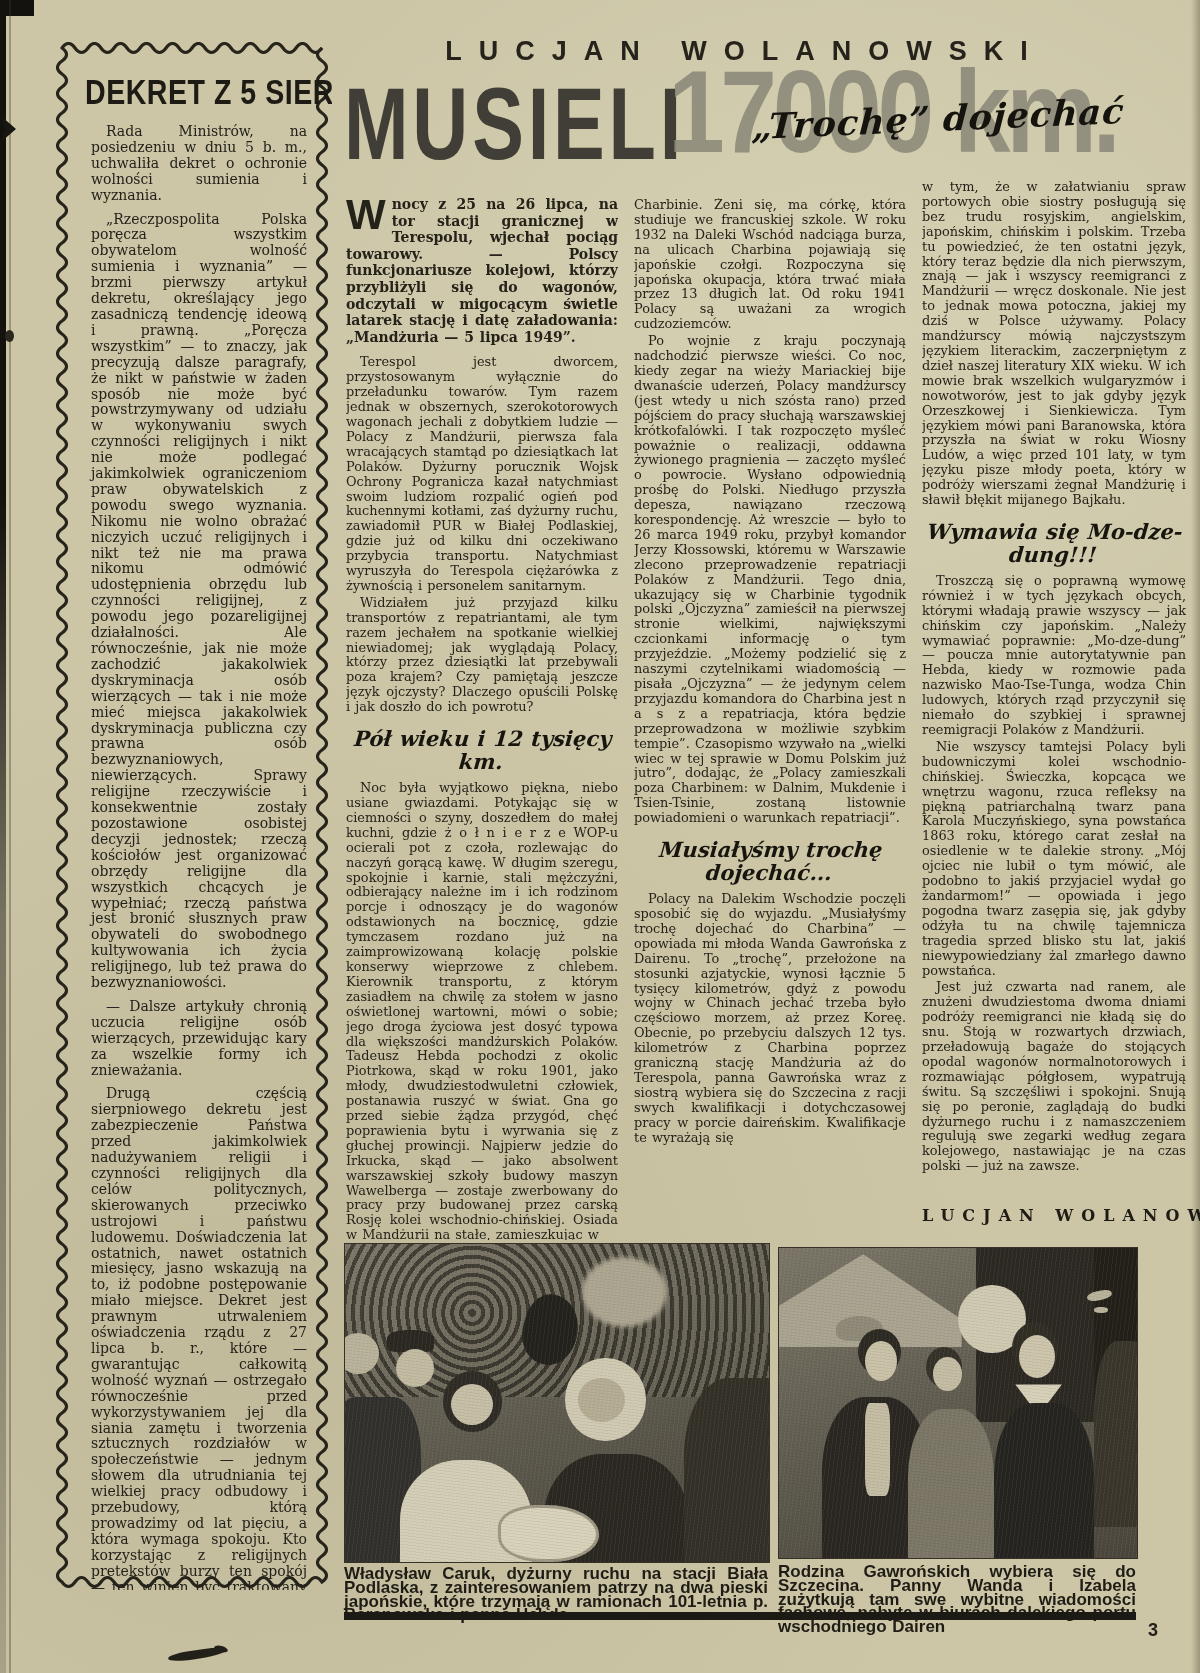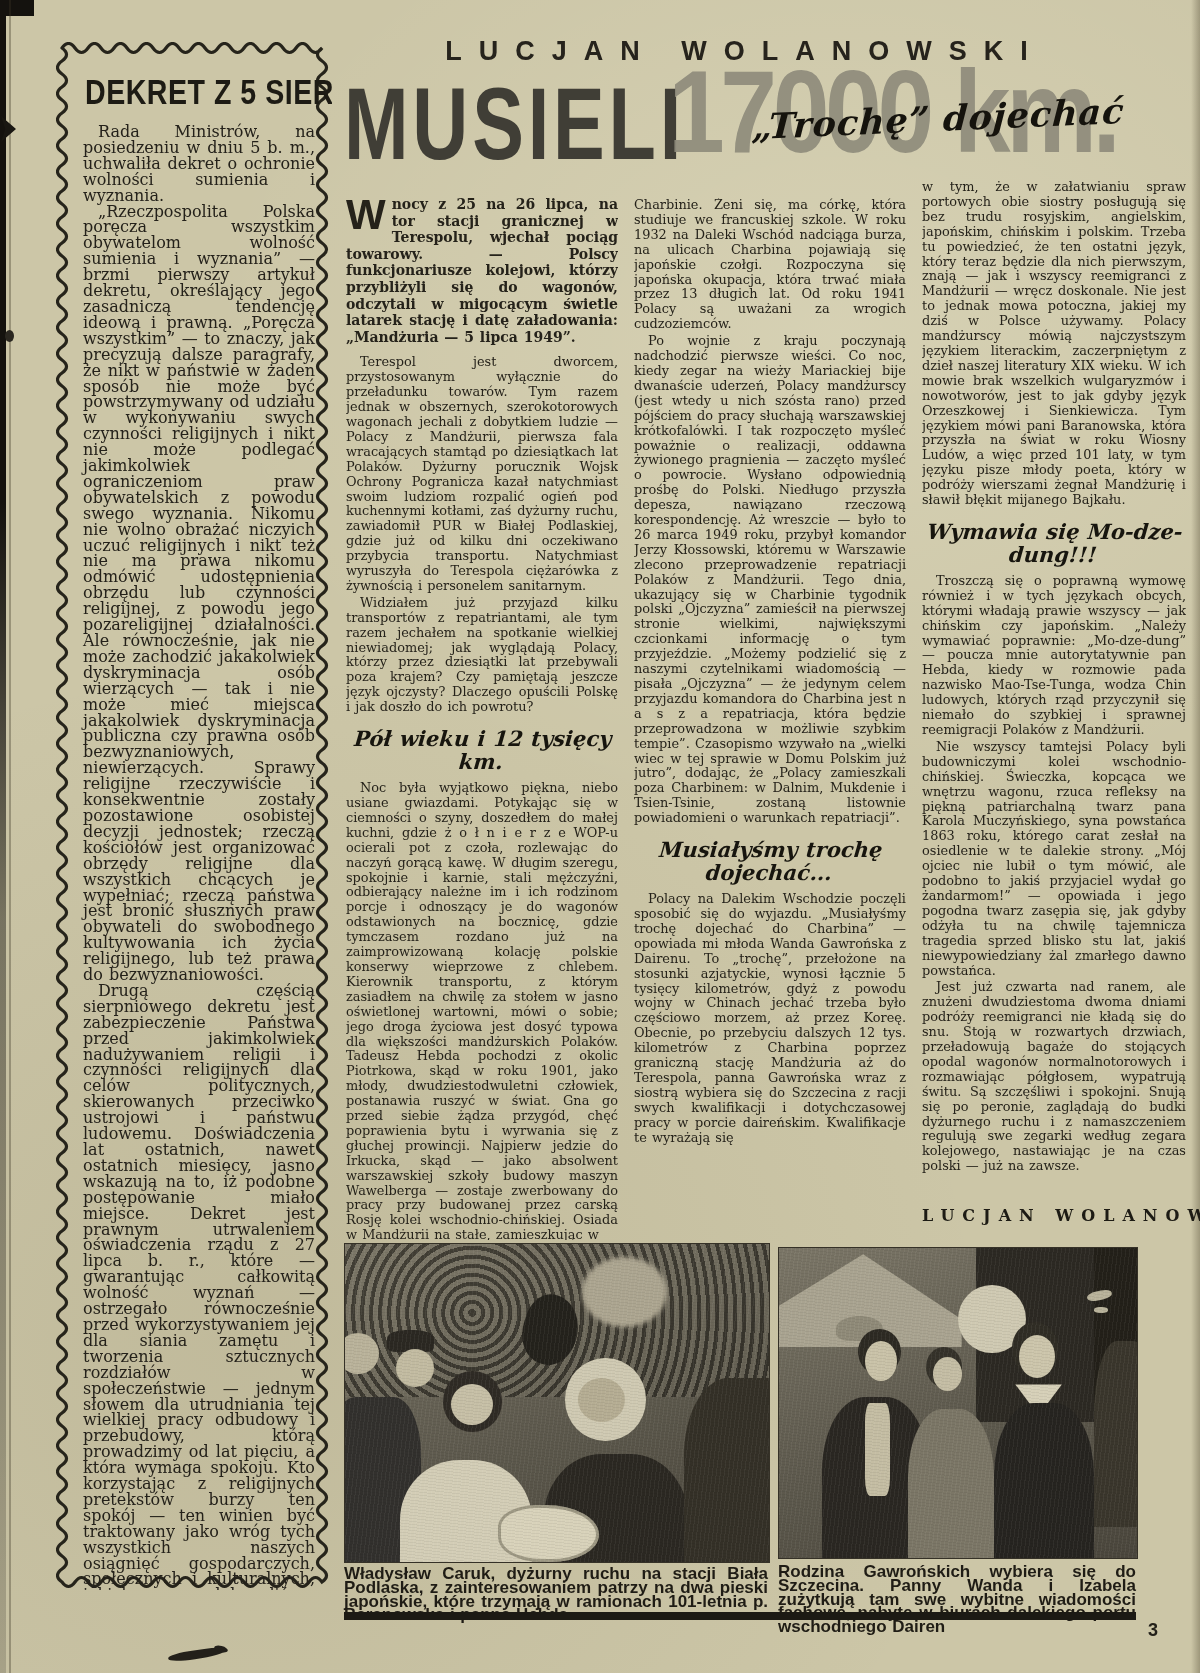--- a/index.html
+++ b/index.html
@@ -22,21 +22,21 @@
   .right-shade{position:absolute;right:0;top:0;width:9px;height:100%;background:linear-gradient(270deg,rgba(70,62,40,.35),transparent);}
   .bottom-smudge{position:absolute;left:168px;top:1650px;width:58px;height:9px;background:#23201a;border-radius:50% 40% 60% 50%;transform:rotate(-8deg);}
   .bottom-smudge2{position:absolute;left:214px;top:1646px;width:14px;height:6px;background:#23201a;border-radius:50%;transform:rotate(14deg);}
 
   
   .decree-box{position:absolute;left:64px;top:50px;width:268px;height:1540px;}
   .decree-border{position:absolute;left:-8px;top:-8px;pointer-events:none;}
   .decree-inner{position:absolute;inset:0;padding:20px 17px 14px 19px;overflow:hidden;}
   .decree-title{font-family:"Liberation Sans",sans-serif;font-weight:900;font-size:28px;line-height:30px;
     letter-spacing:.5px;transform:scale(1.02,1.25);transform-origin:left top;white-space:nowrap;margin:4px 0 20px 2px;color:#1d1b14;}
-  .decree-inner p{margin:0;font-size:16px;line-height:15.9px;text-align:justify;text-indent:15px;
+  .decree-inner p{margin:8px;font-size:14px;line-height:15.9px;text-align:justify;text-indent:15px;
     word-spacing:1px;color:#24211a;}
 
   
   .author-line{position:absolute;left:350px;top:36px;width:790px;text-align:center;
     font-family:"Liberation Sans",sans-serif;font-weight:800;font-size:27px;letter-spacing:17px;
     transform:scaleY(1.05);color:#26231c;white-space:nowrap;}
   .title-main{position:absolute;left:344px;top:74px;font-family:"Liberation Sans",sans-serif;
     font-weight:700;font-size:102px;line-height:100px;letter-spacing:5px;color:#403e36;
     transform:scaleX(.76);transform-origin:left top;z-index:1;white-space:nowrap;}
   .title-number{position:absolute;left:668px;top:56px;font-family:"Liberation Sans",sans-serif;
@@ -130,20 +130,21 @@
   <div class="bottom-smudge2"></div>
 
   <div class="decree-box">
     <svg class="decree-border" width="284" height="1556" viewBox="0 0 284 1556">
       <path id="wavepath" fill="none" stroke="#26241b" stroke-width="3.2" stroke-linecap="round" d="M6 6 q 6.5 -9 13 0 q 6.5 9 13 0 q 6.5 -9 13 0 q 6.5 9 13 0 q 6.5 -9 13 0 q 6.5 9 13 0 q 6.5 -9 13 0 q 6.5 9 13 0 q 6.5 -9 13 0 q 6.5 9 13 0 q 6.5 -9 13 0 q 6.5 9 13 0 q 6.5 -9 13 0 q 6.5 9 13 0 q 6.5 -9 13 0 q 6.5 9 13 0 q 6.5 -9 13 0 q 6.5 9 13 0 q 6.5 -9 13 0 q 6.5 9 13 0 q -9 6.5 0 13 q 9 6.5 0 13 q -9 6.5 0 13 q 9 6.5 0 13 q -9 6.5 0 13 q 9 6.5 0 13 q -9 6.5 0 13 q 9 6.5 0 13 q -9 6.5 0 13 q 9 6.5 0 13 q -9 6.5 0 13 q 9 6.5 0 13 q -9 6.5 0 13 q 9 6.5 0 13 q -9 6.5 0 13 q 9 6.5 0 13 q -9 6.5 0 13 q 9 6.5 0 13 q -9 6.5 0 13 q 9 6.5 0 13 q -9 6.5 0 13 q 9 6.5 0 13 q -9 6.5 0 13 q 9 6.5 0 13 q -9 6.5 0 13 q 9 6.5 0 13 q -9 6.5 0 13 q 9 6.5 0 13 q -9 6.5 0 13 q 9 6.5 0 13 q -9 6.5 0 13 q 9 6.5 0 13 q -9 6.5 0 13 q 9 6.5 0 13 q -9 6.5 0 13 q 9 6.5 0 13 q -9 6.5 0 13 q 9 6.5 0 13 q -9 6.5 0 13 q 9 6.5 0 13 q -9 6.5 0 13 q 9 6.5 0 13 q -9 6.5 0 13 q 9 6.5 0 13 q -9 6.5 0 13 q 9 6.5 0 13 q -9 6.5 0 13 q 9 6.5 0 13 q -9 6.5 0 13 q 9 6.5 0 13 q -9 6.5 0 13 q 9 6.5 0 13 q -9 6.5 0 13 q 9 6.5 0 13 q -9 6.5 0 13 q 9 6.5 0 13 q -9 6.5 0 13 q 9 6.5 0 13 q -9 6.5 0 13 q 9 6.5 0 13 q -9 6.5 0 13 q 9 6.5 0 13 q -9 6.5 0 13 q 9 6.5 0 13 q -9 6.5 0 13 q 9 6.5 0 13 q -9 6.5 0 13 q 9 6.5 0 13 q -9 6.5 0 13 q 9 6.5 0 13 q -9 6.5 0 13 q 9 6.5 0 13 q -9 6.5 0 13 q 9 6.5 0 13 q -9 6.5 0 13 q 9 6.5 0 13 q -9 6.5 0 13 q 9 6.5 0 13 q -9 6.5 0 13 q 9 6.5 0 13 q -9 6.5 0 13 q 9 6.5 0 13 q -9 6.5 0 13 q 9 6.5 0 13 q -9 6.5 0 13 q 9 6.5 0 13 q -9 6.5 0 13 q 9 6.5 0 13 q -9 6.5 0 13 q 9 6.5 0 13 q -9 6.5 0 13 q 9 6.5 0 13 q -9 6.5 0 13 q 9 6.5 0 13 q -9 6.5 0 13 q 9 6.5 0 13 q -9 6.5 0 13 q 9 6.5 0 13 q -9 6.5 0 13 q 9 6.5 0 13 q -9 6.5 0 13 q 9 6.5 0 13 q -9 6.5 0 13 q 9 6.5 0 13 q -9 6.5 0 13 q 9 6.5 0 13 q -9 6.5 0 13 q 9 6.5 0 13 q -9 6.5 0 13 q 9 6.5 0 13 q -9 6.5 0 13 q 9 6.5 0 13 q -9 6.5 0 13 q 9 6.5 0 13 q -9 6.5 0 13 q 9 6.5 0 13 q -9 6.5 0 13 q 9 6.5 0 13 q -6.5 -9 -13 0 q -6.5 9 -13 0 q -6.5 -9 -13 0 q -6.5 9 -13 0 q -6.5 -9 -13 0 q -6.5 9 -13 0 q -6.5 -9 -13 0 q -6.5 9 -13 0 q -6.5 -9 -13 0 q -6.5 9 -13 0 q -6.5 -9 -13 0 q -6.5 9 -13 0 q -6.5 -9 -13 0 q -6.5 9 -13 0 q -6.5 -9 -13 0 q -6.5 9 -13 0 q -6.5 -9 -13 0 q -6.5 9 -13 0 q -6.5 -9 -13 0 q -6.5 9 -13 0 q -9 -6.5 0 -13 q 9 -6.5 0 -13 q -9 -6.5 0 -13 q 9 -6.5 0 -13 q -9 -6.5 0 -13 q 9 -6.5 0 -13 q -9 -6.5 0 -13 q 9 -6.5 0 -13 q -9 -6.5 0 -13 q 9 -6.5 0 -13 q -9 -6.5 0 -13 q 9 -6.5 0 -13 q -9 -6.5 0 -13 q 9 -6.5 0 -13 q -9 -6.5 0 -13 q 9 -6.5 0 -13 q -9 -6.5 0 -13 q 9 -6.5 0 -13 q -9 -6.5 0 -13 q 9 -6.5 0 -13 q -9 -6.5 0 -13 q 9 -6.5 0 -13 q -9 -6.5 0 -13 q 9 -6.5 0 -13 q -9 -6.5 0 -13 q 9 -6.5 0 -13 q -9 -6.5 0 -13 q 9 -6.5 0 -13 q -9 -6.5 0 -13 q 9 -6.5 0 -13 q -9 -6.5 0 -13 q 9 -6.5 0 -13 q -9 -6.5 0 -13 q 9 -6.5 0 -13 q -9 -6.5 0 -13 q 9 -6.5 0 -13 q -9 -6.5 0 -13 q 9 -6.5 0 -13 q -9 -6.5 0 -13 q 9 -6.5 0 -13 q -9 -6.5 0 -13 q 9 -6.5 0 -13 q -9 -6.5 0 -13 q 9 -6.5 0 -13 q -9 -6.5 0 -13 q 9 -6.5 0 -13 q -9 -6.5 0 -13 q 9 -6.5 0 -13 q -9 -6.5 0 -13 q 9 -6.5 0 -13 q -9 -6.5 0 -13 q 9 -6.5 0 -13 q -9 -6.5 0 -13 q 9 -6.5 0 -13 q -9 -6.5 0 -13 q 9 -6.5 0 -13 q -9 -6.5 0 -13 q 9 -6.5 0 -13 q -9 -6.5 0 -13 q 9 -6.5 0 -13 q -9 -6.5 0 -13 q 9 -6.5 0 -13 q -9 -6.5 0 -13 q 9 -6.5 0 -13 q -9 -6.5 0 -13 q 9 -6.5 0 -13 q -9 -6.5 0 -13 q 9 -6.5 0 -13 q -9 -6.5 0 -13 q 9 -6.5 0 -13 q -9 -6.5 0 -13 q 9 -6.5 0 -13 q -9 -6.5 0 -13 q 9 -6.5 0 -13 q -9 -6.5 0 -13 q 9 -6.5 0 -13 q -9 -6.5 0 -13 q 9 -6.5 0 -13 q -9 -6.5 0 -13 q 9 -6.5 0 -13 q -9 -6.5 0 -13 q 9 -6.5 0 -13 q -9 -6.5 0 -13 q 9 -6.5 0 -13 q -9 -6.5 0 -13 q 9 -6.5 0 -13 q -9 -6.5 0 -13 q 9 -6.5 0 -13 q -9 -6.5 0 -13 q 9 -6.5 0 -13 q -9 -6.5 0 -13 q 9 -6.5 0 -13 q -9 -6.5 0 -13 q 9 -6.5 0 -13 q -9 -6.5 0 -13 q 9 -6.5 0 -13 q -9 -6.5 0 -13 q 9 -6.5 0 -13 q -9 -6.5 0 -13 q 9 -6.5 0 -13 q -9 -6.5 0 -13 q 9 -6.5 0 -13 q -9 -6.5 0 -13 q 9 -6.5 0 -13 q -9 -6.5 0 -13 q 9 -6.5 0 -13 q -9 -6.5 0 -13 q 9 -6.5 0 -13 q -9 -6.5 0 -13 q 9 -6.5 0 -13 q -9 -6.5 0 -13 q 9 -6.5 0 -13 q -9 -6.5 0 -13 q 9 -6.5 0 -13 q -9 -6.5 0 -13 q 9 -6.5 0 -13 q -9 -6.5 0 -13 q 9 -6.5 0 -13"></path>
     </svg>
     <div class="decree-inner">
       <div class="decree-title">DEKRET Z 5 SIERPNIA</div>
       <p>Rada Ministrów, na posiedzeniu w dniu 5 b. m., uchwaliła dekret o ochronie wolności sumienia i wyznania.</p>
       <p>„Rzeczpospolita Polska poręcza wszystkim obywatelom wolność sumienia i wyznania” — brzmi pierwszy artykuł dekretu, określający jego zasadniczą tendencję ideową i prawną. „Poręcza wszystkim” — to znaczy, jak precyzują dalsze paragrafy, że nikt w państwie w żaden sposób nie może być powstrzymywany od udziału w wykonywaniu swych czynności religijnych i nikt nie może podlegać jakimkolwiek ograniczeniom praw obywatelskich z powodu swego wyznania. Nikomu nie wolno obrażać niczyich uczuć religijnych i nikt też nie ma prawa nikomu odmówić udostępnienia obrzędu lub czynności religijnej, z powodu jego pozareligijnej działalności. Ale równocześnie, jak nie może zachodzić jakakolwiek dyskryminacja osób wierzących — tak i nie może mieć miejsca jakakolwiek dyskryminacja publiczna czy prawna osób bezwyznaniowych, niewierzących. Sprawy religijne rzeczywiście i konsekwentnie zostały pozostawione osobistej decyzji jednostek; rzeczą kościołów jest organizować obrzędy religijne dla wszystkich chcących je wypełniać; rzeczą państwa jest bronić słusznych praw obywateli do swobodnego kultywowania ich życia religijnego, lub też prawa do bezwyznaniowości.</p>
+      <p>— Dalsze artykuły chronią uczucia religijne osób wierzących, przewidując kary za wszelkie formy ich znieważania.</p>
       <p>Drugą częścią sierpniowego dekretu jest zabezpieczenie Państwa przed jakimkolwiek nadużywaniem religii i czynności religijnych dla celów politycznych, skierowanych przeciwko ustrojowi i państwu ludowemu. Doświadczenia lat ostatnich, nawet ostatnich miesięcy, jasno wskazują na to, iż podobne postępowanie miało miejsce. Dekret jest prawnym utrwaleniem oświadczenia rządu z 27 lipca b. r., które — gwarantując całkowitą wolność wyznań — ostrzegało równocześnie przed wykorzystywaniem jej dla siania zamętu i tworzenia sztucznych rozdziałów w społeczeństwie — jednym słowem dla utrudniania tej wielkiej pracy odbudowy i przebudowy, którą prowadzimy od lat pięciu, a która wymaga spokoju. Kto korzystając z religijnych pretekstów burzy ten spokój — ten winien być traktowany jako wróg tych wszystkich naszych osiągnięć gospodarczych, społecznych i kulturalnych, jakich dokonaliśmy. Przeciwko takim szkodnikom skierowane są odpowiednie artykuły dekretu.</p>
       <p>Historyczna nowość i doniosłość uchwały z 5 sierpnia 1949 roku polega na tym, że po raz pierwszy w naszej historii państwo stanęło nie tylko w obronie prawa do wyznania, lecz i prawa do bezwyznaniowości. Bowiem dekret z 5 sierpnia br. jest aktem najpełniejszej tolerancji, tej tolerancji, którą — nie zawsze mając ku temu podstawę — szczycił się nasz naród, a która zawsze jest nieodzownym warunkiem postępu społecznego i rozkwitu życia kulturalnego.</p>
 
     </div>
   </div>
 
   <div class="author-line">LUCJAN WOLANOWSKI</div>
   <div class="title-main">MUSIELI</div>
   <div class="title-number">17000 km.</div>
   <div class="title-script">„Trochę” dojechać</div>

